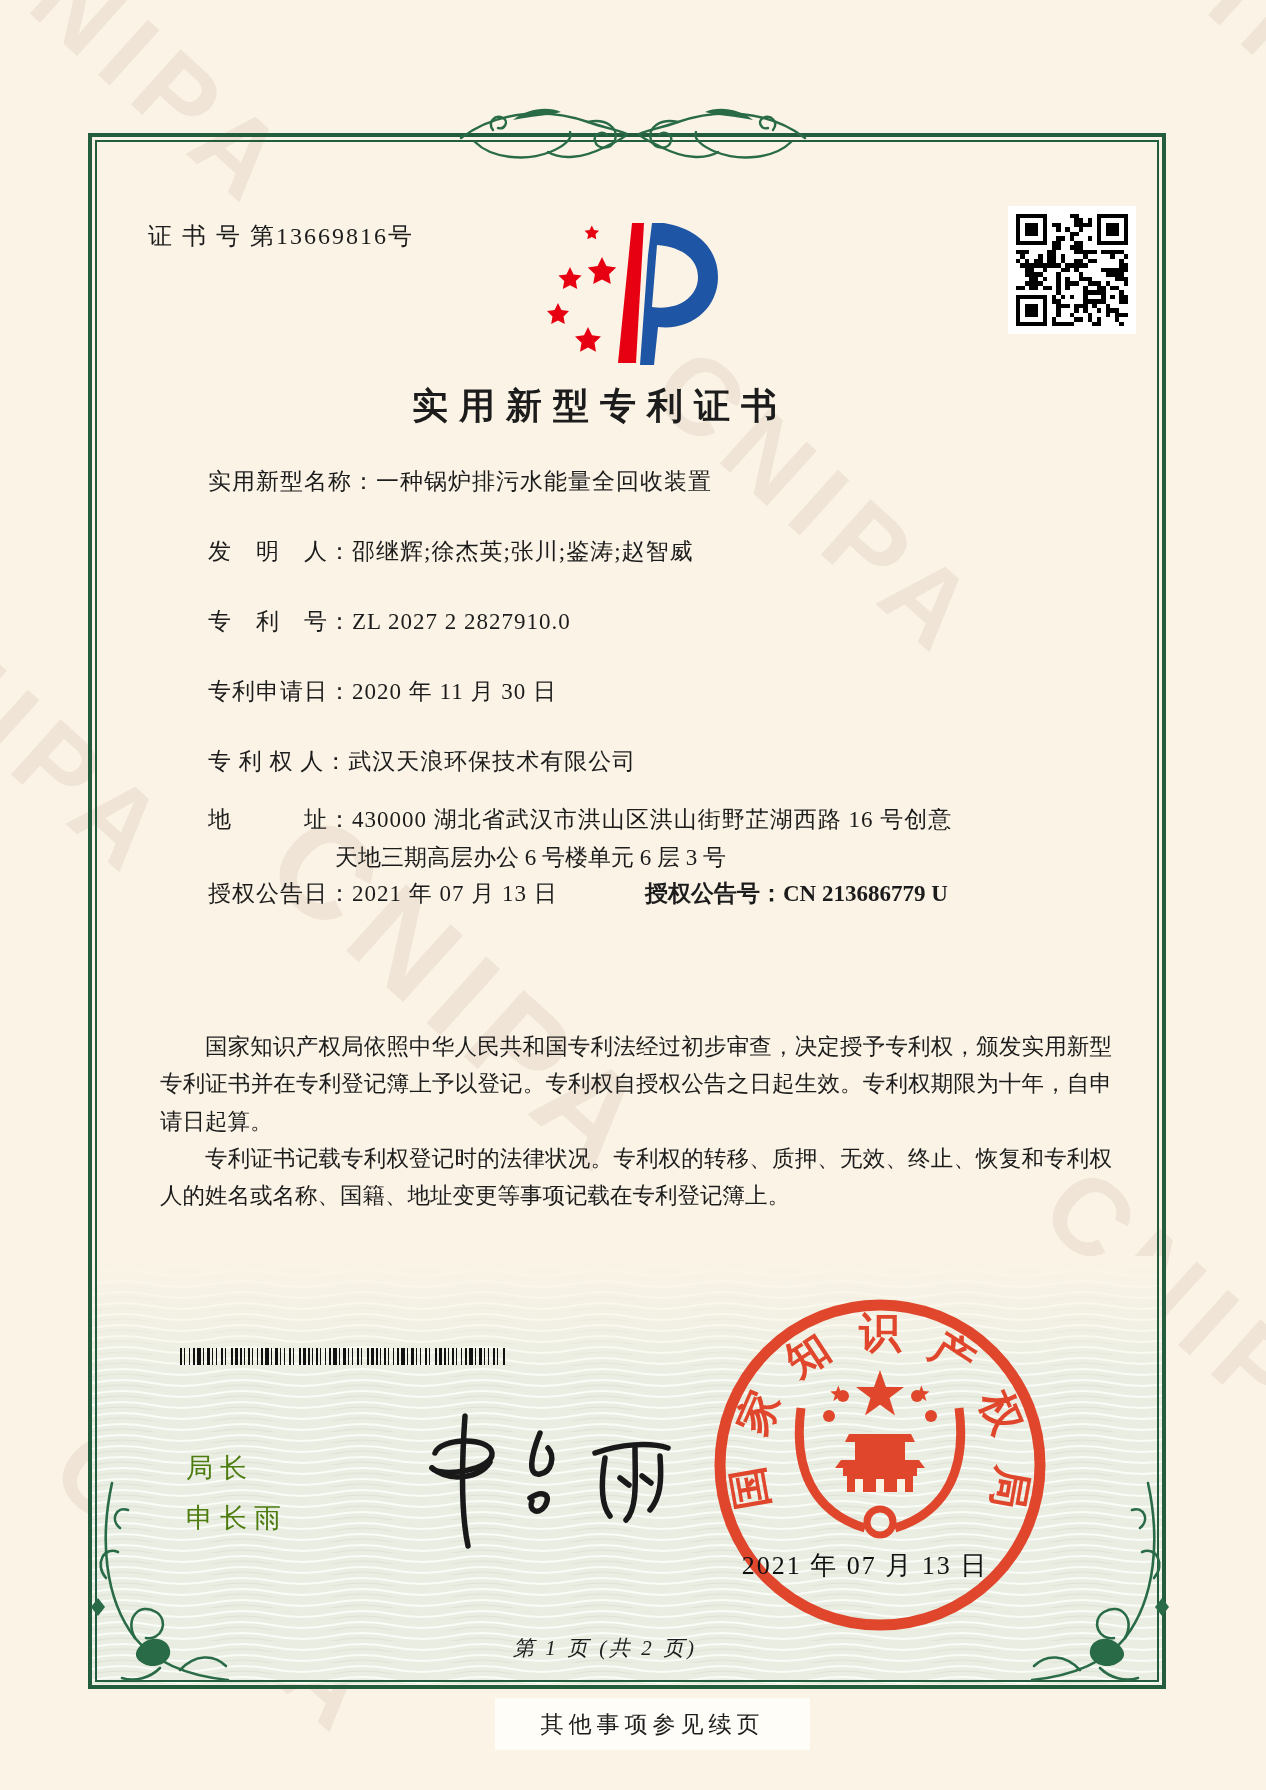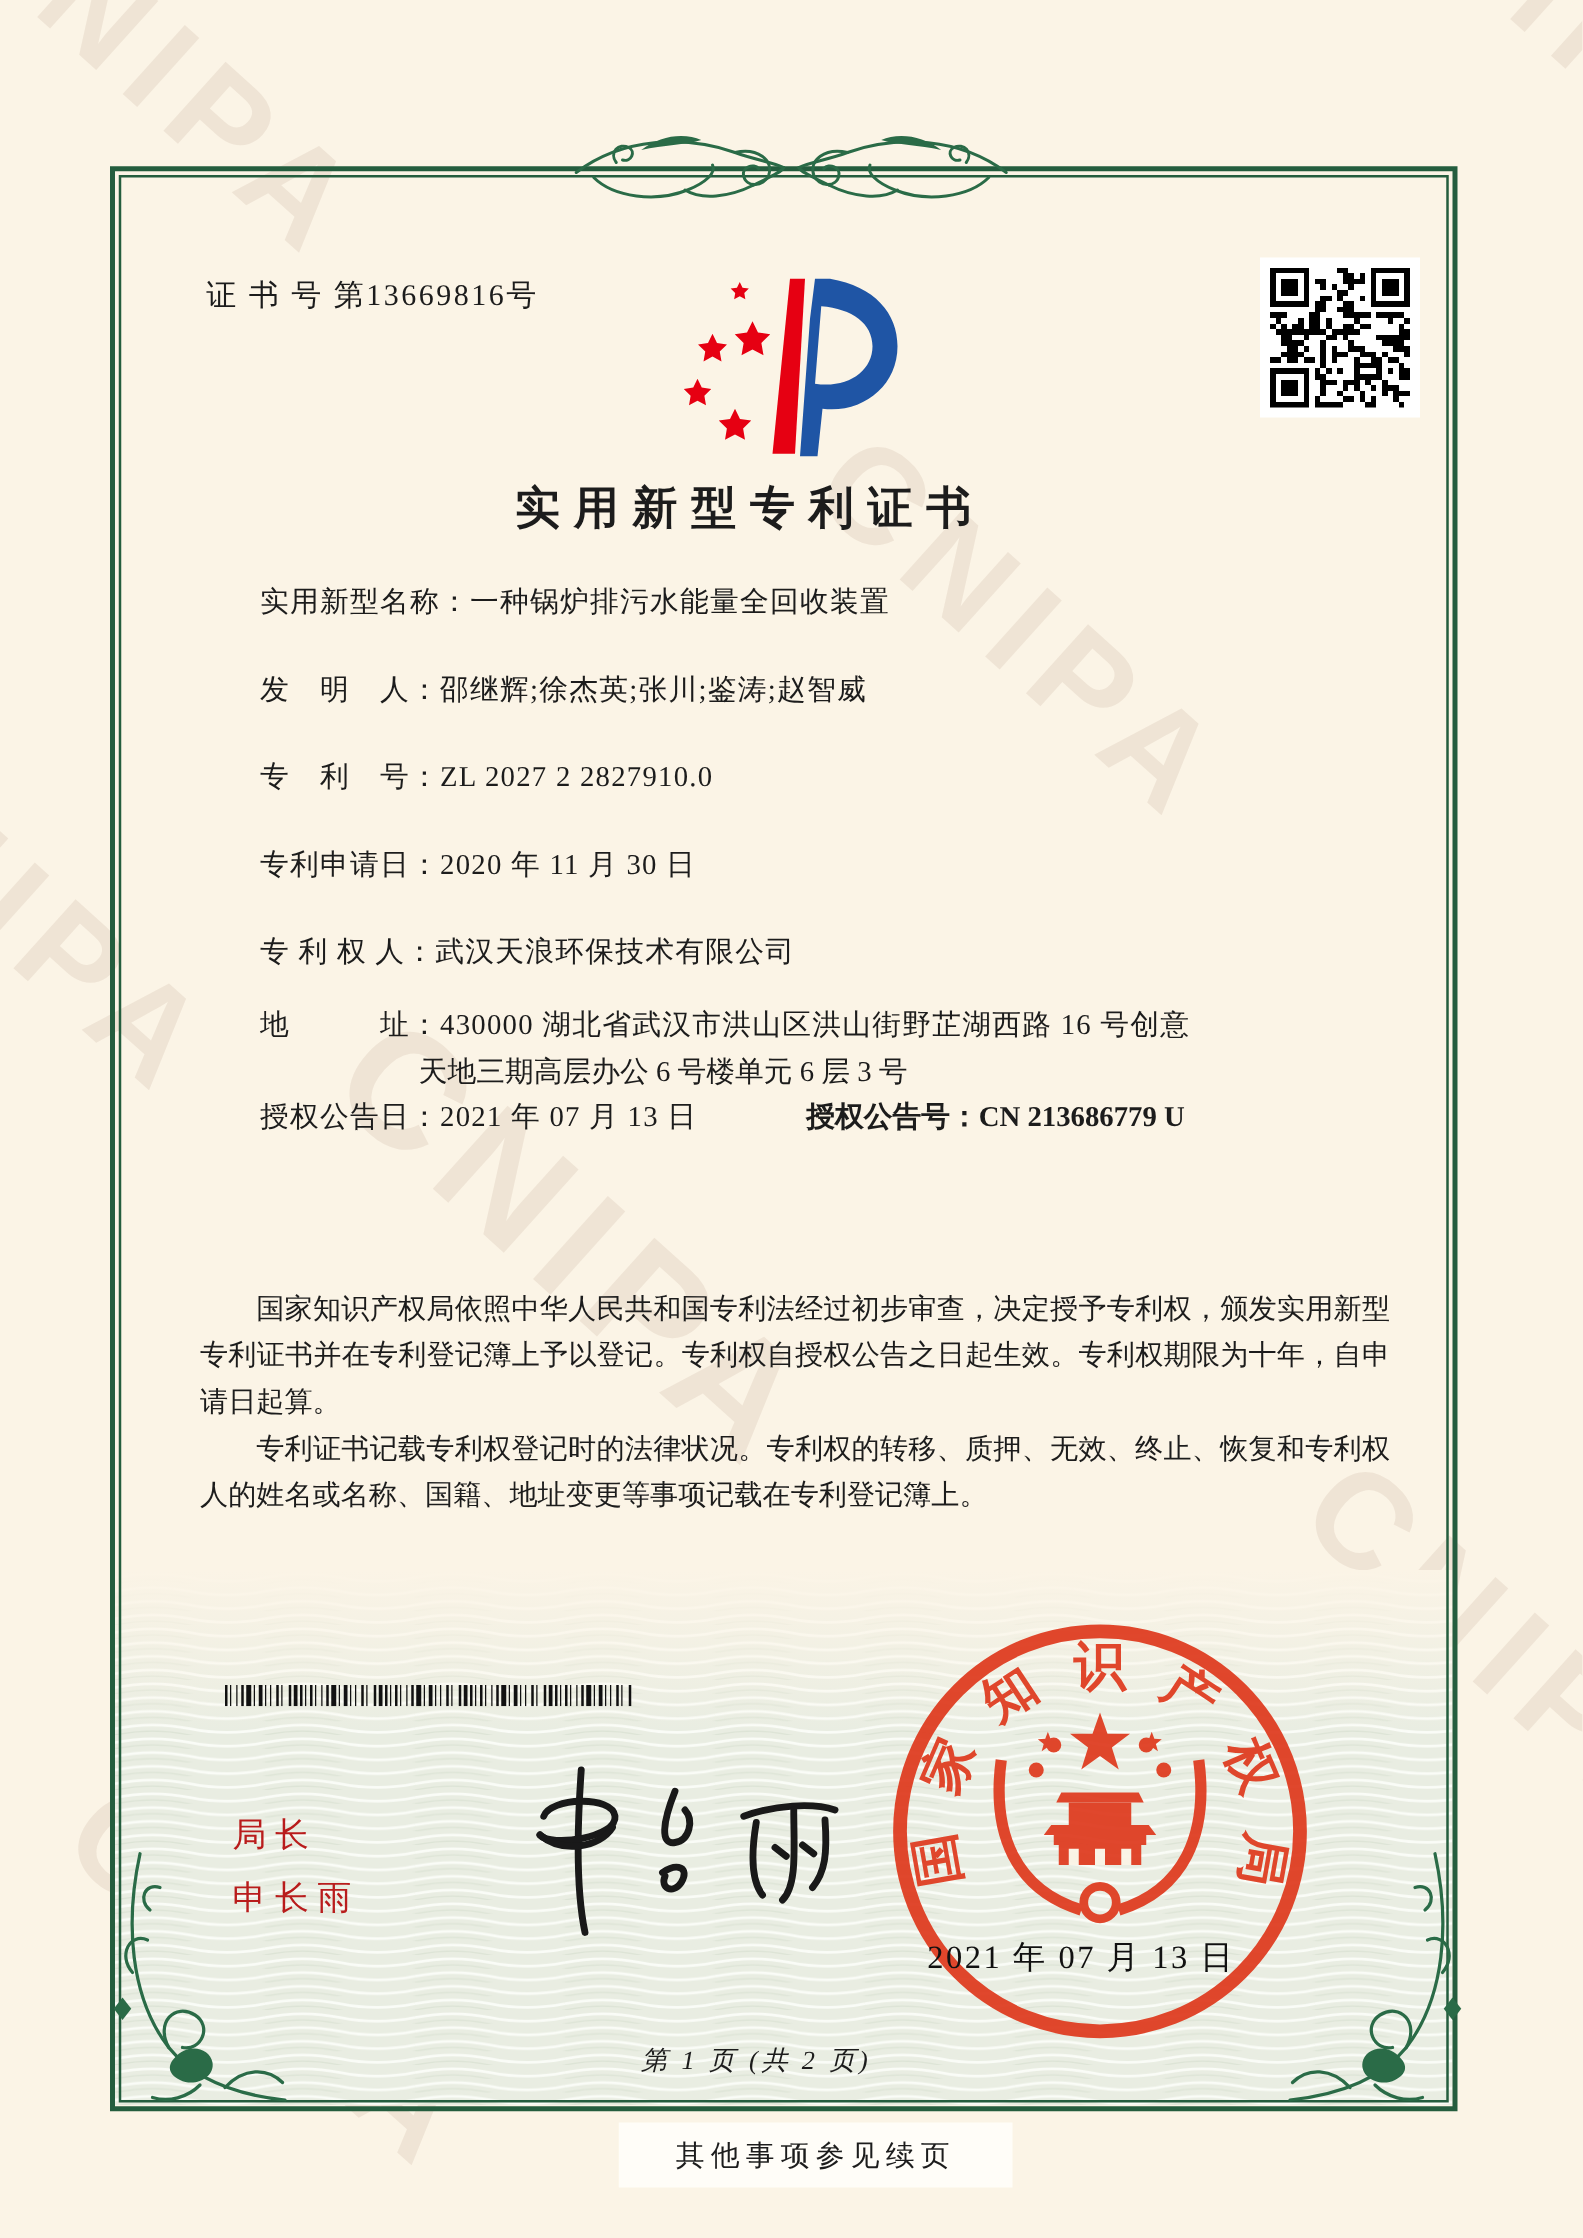--- a/index.html
+++ b/index.html
@@ -19,41 +19,41 @@
   
   .waves{position:absolute;left:92px;top:1256px;z-index:2;}
   .wave-fade{position:absolute;left:92px;top:1256px;width:1070px;height:130px;z-index:3;
     background:linear-gradient(to bottom,rgba(251,244,230,1) 0%,rgba(251,244,230,0) 100%);}
   
   .frame{position:absolute;left:88px;top:133px;width:1070px;height:1548px;
     border:4px solid #245d3e;z-index:4;pointer-events:none;}
   .frame-inner{position:absolute;left:3px;top:3px;right:3px;bottom:3px;border:2px solid #245d3e;}
   .ornament{position:absolute;z-index:5;pointer-events:none;}
   
-  .cert-no{position:absolute;left:165px;top:220px;font-size:24px;letter-spacing:2px;z-index:6;}
+  .cert-no{position:absolute;left:148px;top:220px;font-size:24px;letter-spacing:2px;z-index:6;}
   .logo{position:absolute;left:540px;top:215px;z-index:6;}
   .qr-wrap{position:absolute;left:1008px;top:206px;width:128px;height:128px;background:#fff;z-index:6;
     display:flex;align-items:center;justify-content:center;}
   .title{position:absolute;left:180px;top:382px;width:840px;text-align:center;
     font-size:36px;font-weight:bold;letter-spacing:11px;z-index:6;}
   
   .field{position:absolute;left:160px;font-size:23px;z-index:6;white-space:nowrap;margin-left:48px;}
   .field .lbl{letter-spacing:1px;}
   .field .val{letter-spacing:1px;}
   .addr2{position:absolute;left:335px;font-size:23px;z-index:6;}
   .pair2{position:absolute;left:645px;font-size:23px;z-index:6;white-space:nowrap;}
   
   .body-text{position:absolute;left:160px;top:1028px;width:952px;z-index:6;
     font-size:22.5px;line-height:1.66;text-align:justify;}
   .body-text p{margin:0;text-indent:2em;}
   
   .barcode{position:absolute;left:180px;top:1348px;z-index:6;}
   .director{position:absolute;left:186px;z-index:6;
     font-family:"Liberation Sans","DejaVu Sans",sans-serif;
-    font-size:27px;letter-spacing:7px;color:#b91c1c;font-weight:500;}
+    font-size:27px;letter-spacing:7px;color:#4d7c0f;font-weight:500;}
   .sig{position:absolute;left:380px;top:1398px;z-index:7;}
   .seal{position:absolute;left:705px;top:1290px;z-index:7;opacity:0.93;}
   .seal-date{position:absolute;left:700px;top:1548px;width:330px;text-align:center;
     font-size:26px;letter-spacing:2px;color:#111;z-index:8;white-space:nowrap;}
   .page-num{position:absolute;left:0;top:1634px;width:1210px;text-align:center;
     font-size:21px;letter-spacing:3px;z-index:6;font-style:italic;}
   .cont-box{position:absolute;left:495px;top:1698px;width:315px;height:52px;background:#fffdf8;
     z-index:6;display:flex;align-items:center;justify-content:center;}
   .cont-box span{font-size:23px;letter-spacing:5px;}
 </style>

